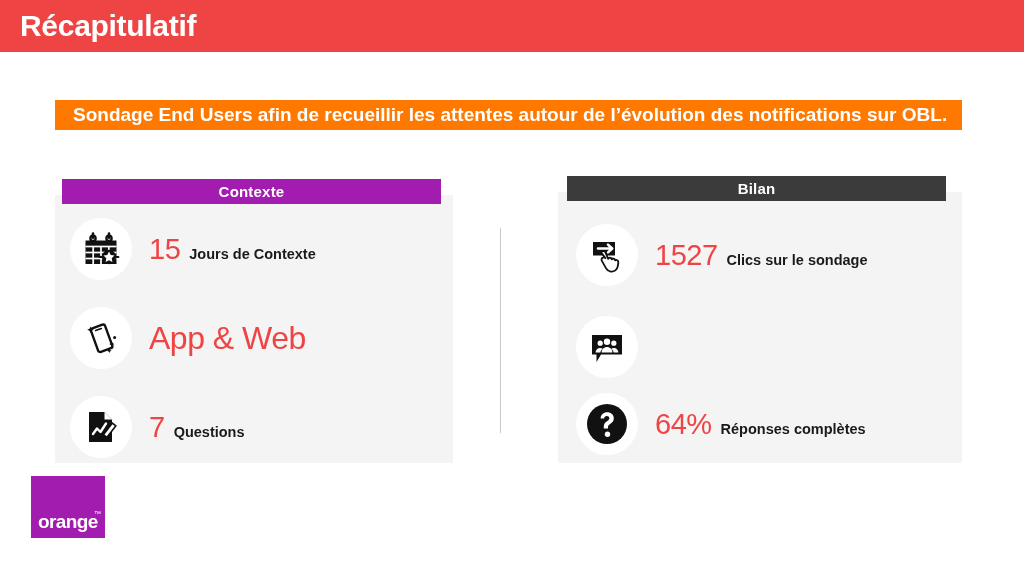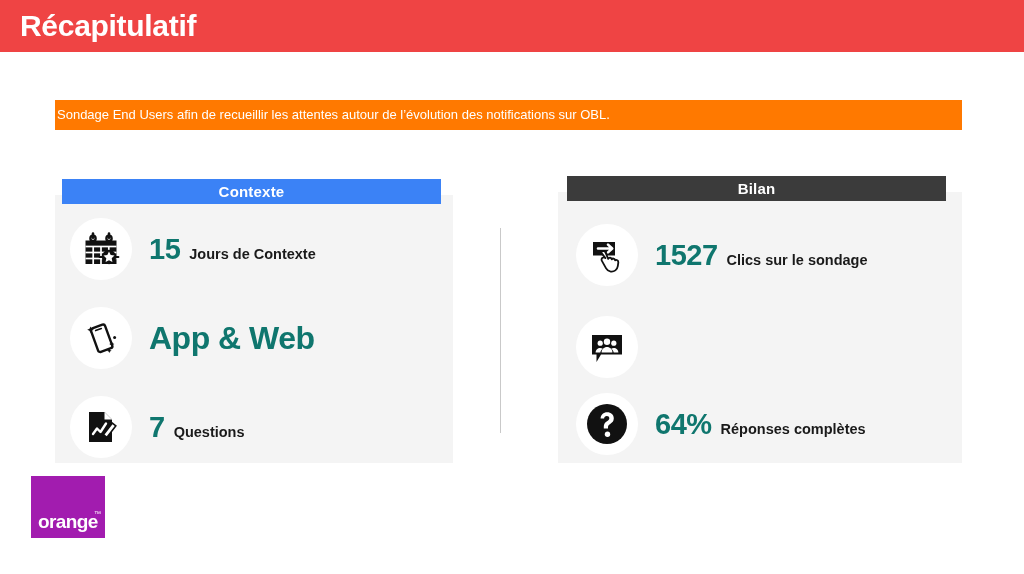--- a/index.html
+++ b/index.html
@@ -23,35 +23,35 @@
   }
 
   
   .banner {
     position: absolute; left: 55px; top: 100px;
     width: 907px; height: 30px;
     background: #ff7900;
     display: flex; align-items: center;
   }
   .banner-text {
-    color: #ffffff; font-size: 13px; font-weight: normal;
-    padding-left: 2px; line-height: 16px; white-space: nowrap;
+    color: #ffffff; font-size: 19px; font-weight: bold;
+    padding-left: 18px; line-height: 16px; white-space: nowrap;
   }
 
   
   .panel { position: absolute; background: #f4f4f4; }
   .panel-left  { left: 55px;  top: 195px; width: 398px; height: 268px; }
   .panel-right { left: 558px; top: 192px; width: 404px; height: 271px; }
 
   .col-header {
     position: absolute; height: 25px;
     display: flex; align-items: center; justify-content: center;
     color: #ffffff; font-size: 15px; font-weight: bold; letter-spacing: 0.2px;
   }
-  .col-header-left  { left: 62px;  top: 179px; width: 379px; background: #3b82f6; }
+  .col-header-left  { left: 62px;  top: 179px; width: 379px; background: #a21caf; }
   .col-header-right { left: 567px; top: 176px; width: 379px; background: #3b3b3b; }
 
   
   .divider {
     position: absolute; left: 500px; top: 228px;
     width: 1px; height: 205px; background: #c9c9c9;
   }
 
   
   .stat-row {
@@ -59,21 +59,21 @@
   }
   .icon-circle {
     width: 62px; height: 62px; border-radius: 50%;
     background: #ffffff;
     display: flex; align-items: center; justify-content: center;
     flex: 0 0 62px;
   }
   .icon-circle svg { display: block; }
   .stat-text { display: flex; align-items: baseline; margin-left: 17px; white-space: nowrap; }
   .stat-value {
-    color: #0f766e; font-weight: bold; font-size: 29px; line-height: 29px;
+    color: #ef4444; font-weight: normal; font-size: 29px; line-height: 29px;
     letter-spacing: -0.5px;
   }
   .stat-value.big { font-size: 29px; }
   .stat-label {
     color: #1a1a1a; font-weight: bold; font-size: 14.5px; line-height: 18px;
     margin-left: 9px;
   }
   .stat-value.solo { font-size: 32px; }
 
   

